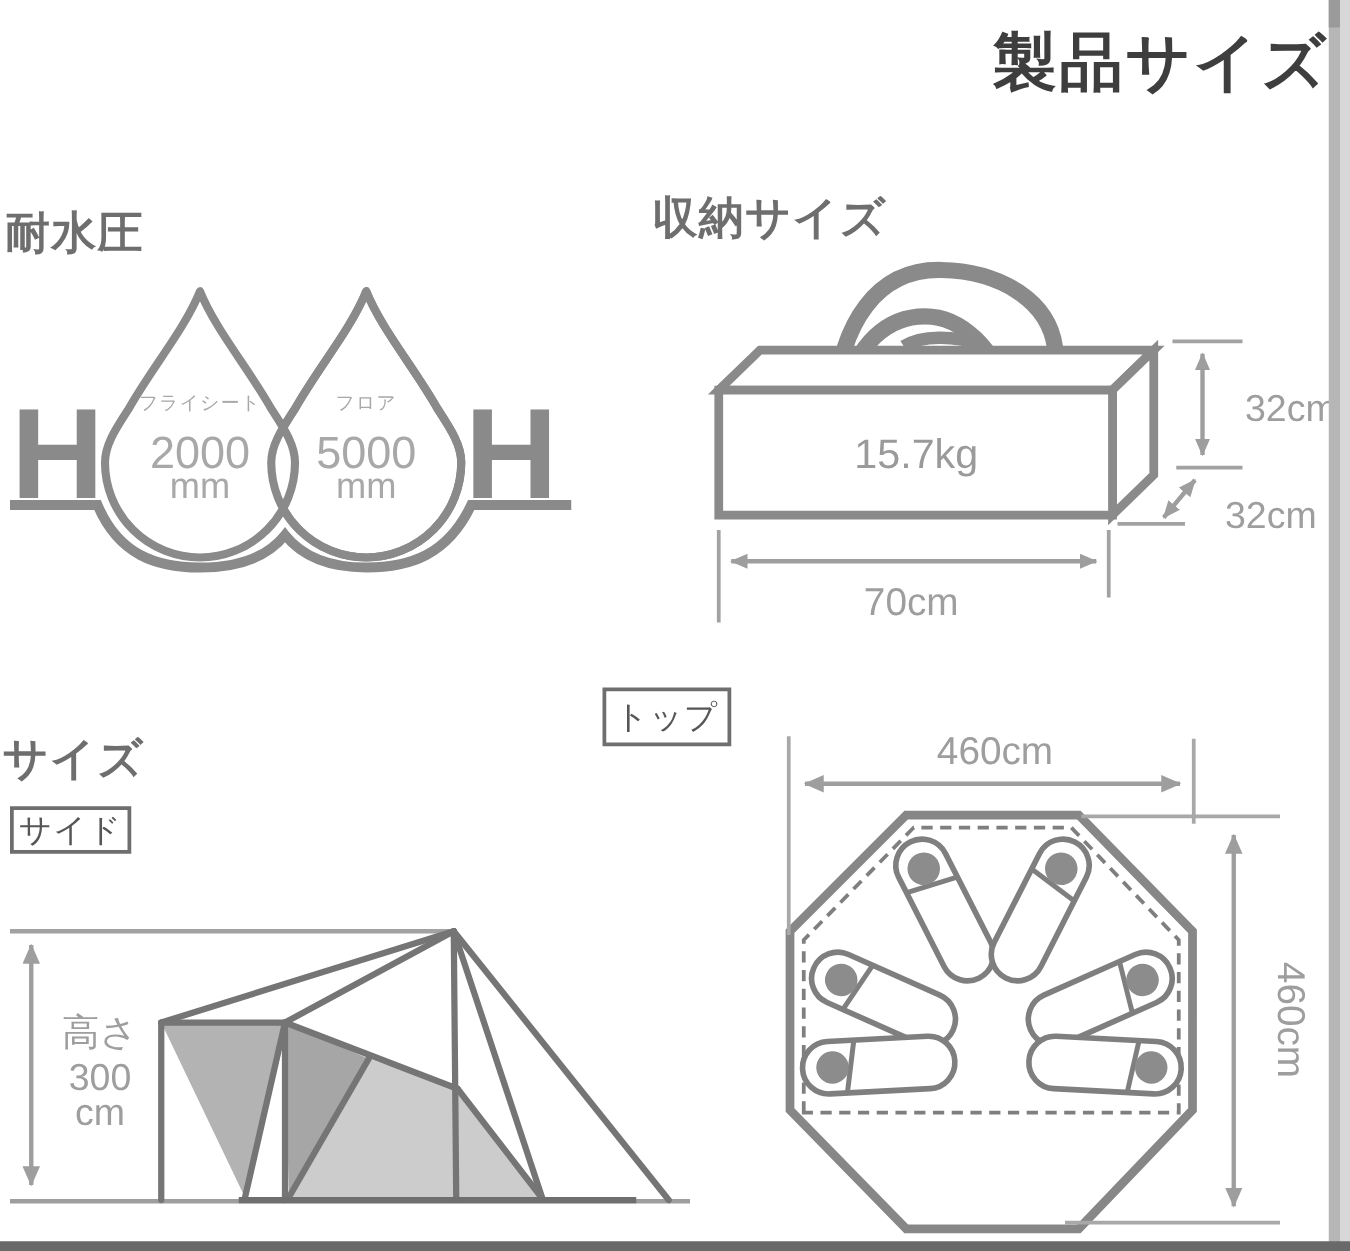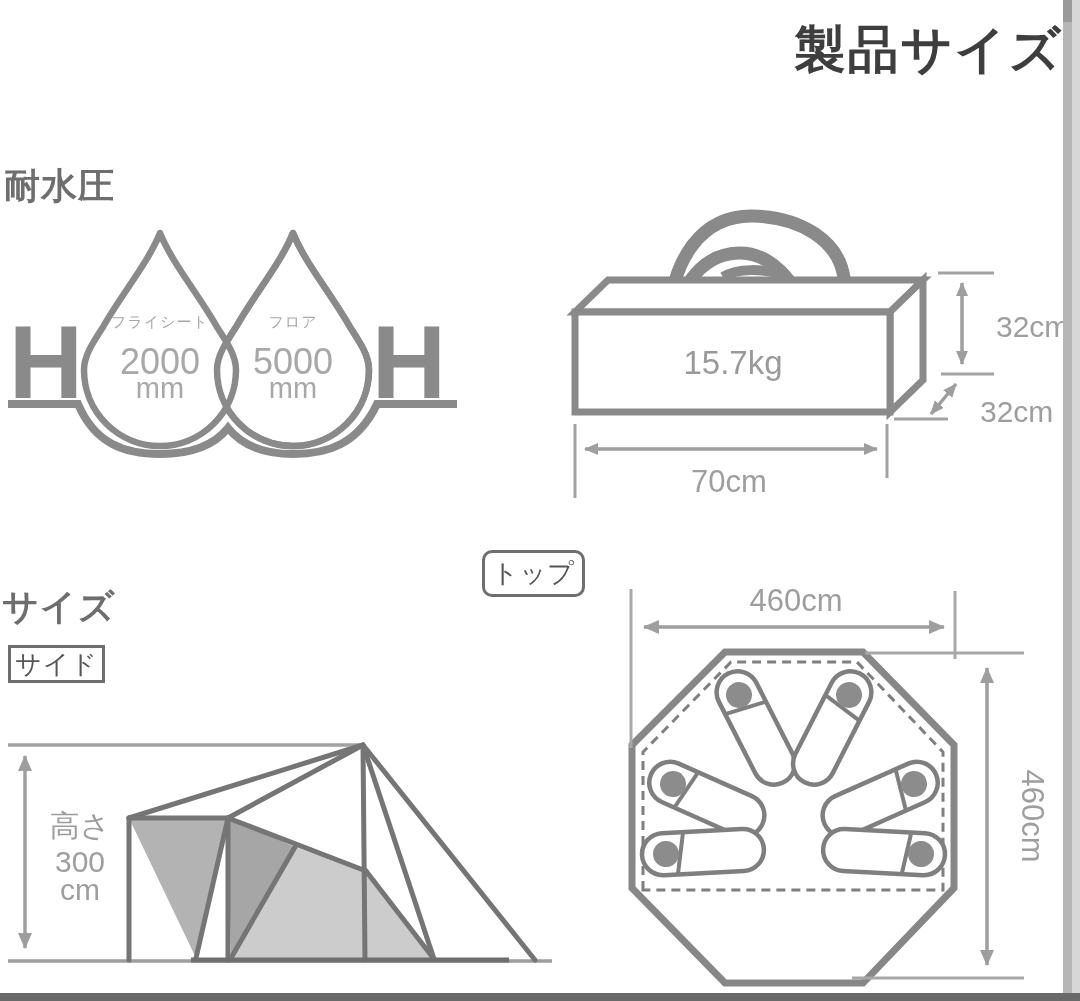--- a/index.html
+++ b/index.html
@@ -26,20 +26,21 @@
   svg text{font-family:"Liberation Sans","DejaVu Sans",sans-serif;}
 </style>
 </head>
 <body>
 
 <div class="canvas">
 
   <div class="abs page-title">製品サイズ</div>
 
   <div class="abs section-heading" style="left:4px;top:162px;">耐水圧</div>
+  <div class="abs section-heading" style="left:522px;top:150px;">収納サイズ</div>
   <div class="abs section-heading" style="left:2px;top:537px;margin-top:46px;">サイズ</div>
 
   <svg class="abs" style="left:0;top:225px;" width="470" height="240" viewBox="0 225 470 240">
     <text x="46" y="398" font-size="103" font-weight="bold" fill="#8a8a8a" text-anchor="middle">H</text>
     <text x="409" y="398" font-size="103" font-weight="bold" fill="#8a8a8a" text-anchor="middle">H</text>
 
     <path d="M8,404 H78 C95,444 125,454 160,454 C196,454 216,443 228,428 C240,443 260,454 293,454 C328,454 358,444 377,404 H457" fill="none" stroke="#8a8a8a" stroke-width="8"></path>
 
     <path d="M293,233 C281,263 254,295 236,327 C225,344 217,356 217,370 A76,76 0 1 0 369,370 C369,356 361,344 350,327 C332,295 305,263 293,233 Z" fill="#ffffff" stroke="#8a8a8a" stroke-width="6.5" stroke-linejoin="round"></path>
     <path d="M160,233 C148,263 121,295 103,327 C92,344 84,356 84,370 A76,76 0 1 0 236,370 C236,356 228,344 217,327 C199,295 172,263 160,233 Z" fill="#ffffff" stroke="#8a8a8a" stroke-width="6.5" stroke-linejoin="round"></path>
@@ -80,21 +81,21 @@
     <line x1="931" y1="414" x2="956" y2="384" stroke="#9e9e9e" stroke-width="3.5" marker-start="url(#m-bag)" marker-end="url(#m-bag)"></line>
     <text x="980" y="422" font-size="30" fill="#9e9e9e" text-anchor="start">32cm</text>
 
     <line x1="575" y1="424" x2="575" y2="498" stroke="#a2a2a2" stroke-width="3"></line>
     <line x1="887" y1="424" x2="887" y2="478" stroke="#a2a2a2" stroke-width="3"></line>
     <line x1="585" y1="449" x2="877" y2="449" stroke="#9e9e9e" stroke-width="3.5" marker-start="url(#m-bag)" marker-end="url(#m-bag)"></line>
     <text x="729" y="492" font-size="31" fill="#9e9e9e" text-anchor="middle">70cm</text>
   </svg>
 
   <div class="abs tag-box" style="left:8px;top:645px;width:97px;height:38px;">サイド</div>
-  <div class="abs tag-box" style="left:482px;top:550px;width:103px;height:47px;border-radius:10px;">トップ</div>
+  <div class="abs tag-box" style="left:482px;top:550px;width:103px;height:47px;">トップ</div>
 
   <svg class="abs" style="left:0;top:738px;" width="560" height="232" viewBox="0 738 560 232">
     <defs>
       <marker id="m-side" markerUnits="userSpaceOnUse" markerWidth="18" markerHeight="16" refX="15" refY="7" orient="auto-start-reverse">
         <path d="M0,0 L16,7 L0,14 Z" fill="#9e9e9e"></path>
       </marker>
     </defs>
 
     <line x1="8" y1="745" x2="363" y2="745" stroke="#a2a2a2" stroke-width="3.5"></line>
     <line x1="8" y1="961" x2="552" y2="961" stroke="#9e9e9e" stroke-width="3.5"></line>

